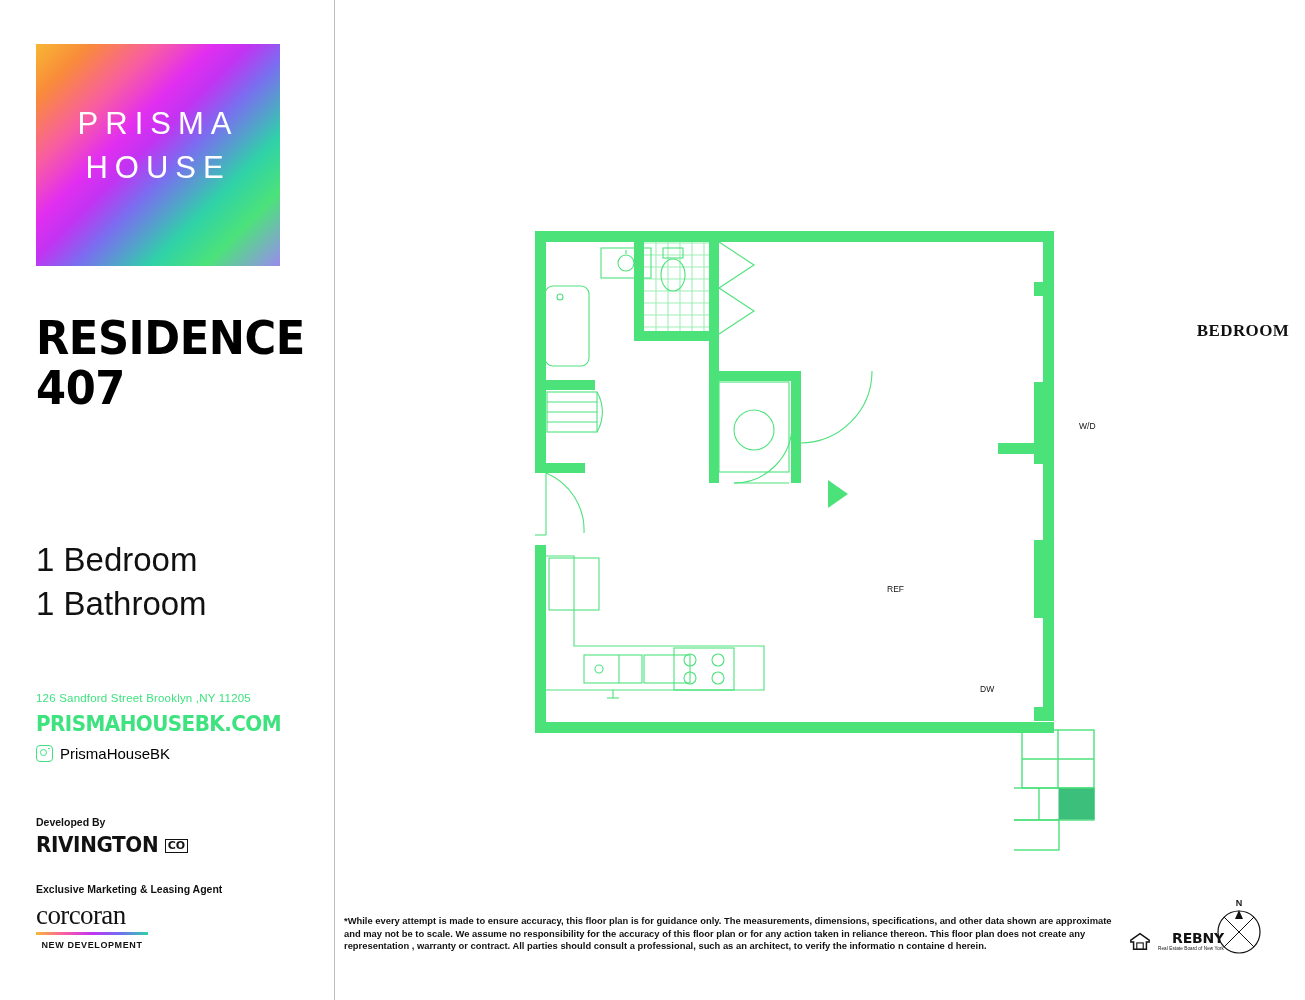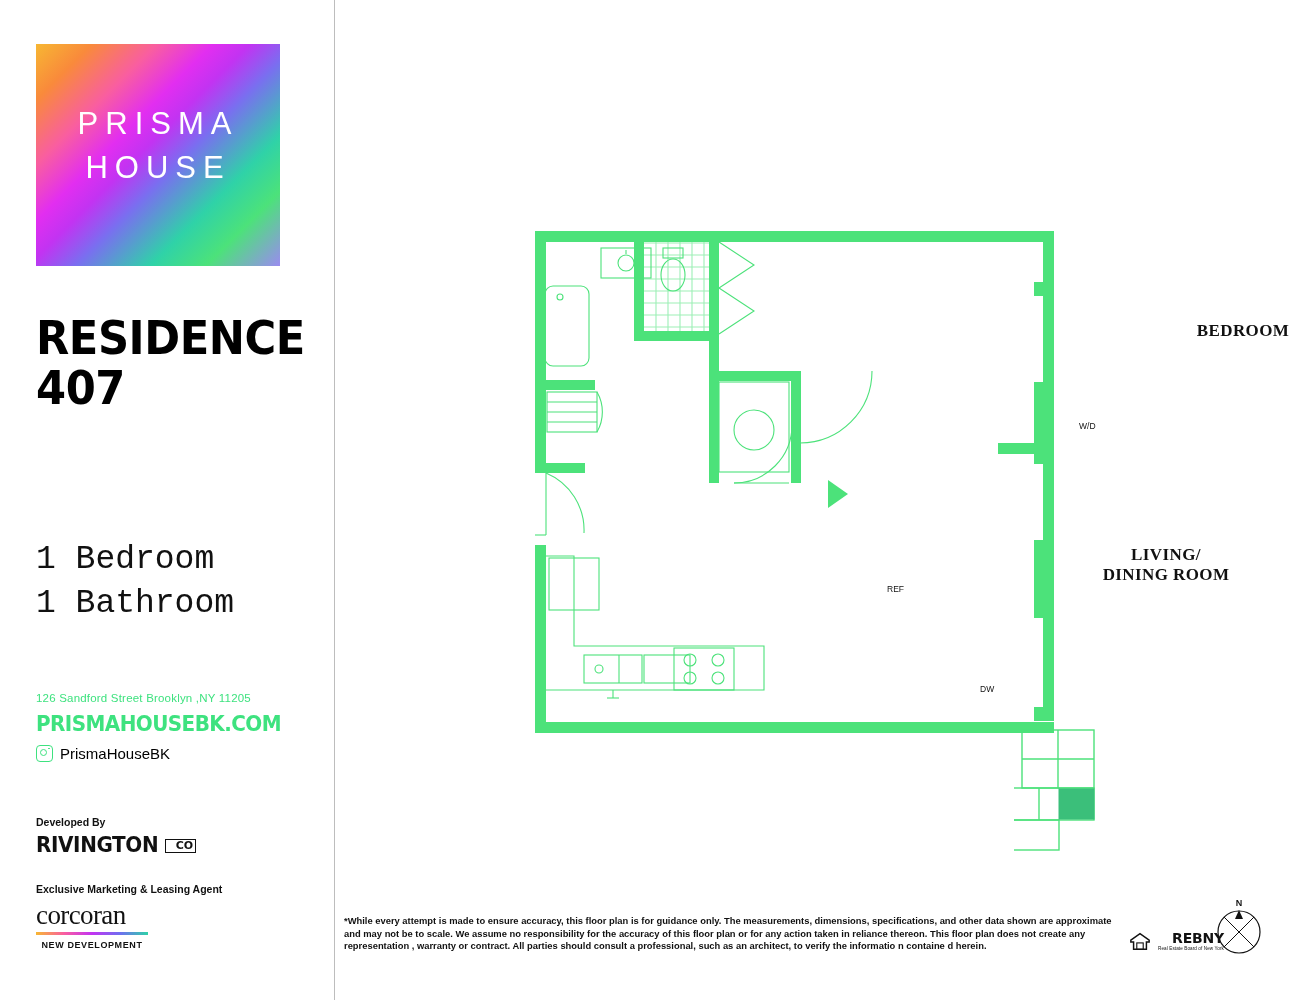--- a/index.html
+++ b/index.html
@@ -69,21 +69,21 @@
     letter-spacing: -0.5px;
     color: #000;
     transform: scaleX(0.92);
     transform-origin: left top;
   }
   #residence-title .line2 { display: block; }
 
   #unit-specs {
     position: absolute;
     left: 36px; top: 538px;
-    font-family: Liberation Mono, monospace;
+    font-family: Liberation Sans, sans-serif;
     font-size: 33px;
     line-height: 44px;
     color: #111;
   }
 
   #address-line {
     position: absolute;
     left: 36px; top: 692px;
     font-size: 11.5px;
     color: #3ee27f;
@@ -153,21 +153,21 @@
     letter-spacing: -0.4px;
     color: #111;
     transform: scaleX(0.95);
     transform-origin: left top;
   }
   #rivington-logo .co {
     font-weight: 800;
     font-size: 11px;
     color: #111;
     border: 1.4px solid #111;
-    padding: 1px 2px 1px 10px;
+    padding: 1px 2px 1px 2px;
     line-height: 10px;
     margin-top: 1px;
   }
 
   #exclusive-label {
     position: absolute;
     left: 36px; top: 883px;
     font-size: 10.5px;
     font-weight: 700;
     color: #111;
@@ -459,24 +459,20 @@
         <circle cx="356" cy="678" r="6"></circle>
         <circle cx="384" cy="678" r="6"></circle>
       </g>
     </g>
   </svg>
 
   <div class="entry-arrow"></div>
 
   <div class="room-label" id="label-bedroom">BEDROOM</div>
 
-  <div class="room-label" id="label-living">
-    <span>LIVING/</span><br>
-    <span>DINING ROOM</span>
-  </div>
 
   <div class="appliance-label" id="label-wd">W/D</div>
   <div class="appliance-label" id="label-ref">REF</div>
   <div class="appliance-label" id="label-dw">DW</div>
 
   <svg style="position:absolute;left:680px;top:720px;" width="250" height="140">
     <g stroke="#4ce27a" stroke-width="1.4" fill="none">
 
       <rect x="8" y="10" width="72" height="58"></rect>
       <line x1="44" y1="10" x2="44" y2="68"></line>

